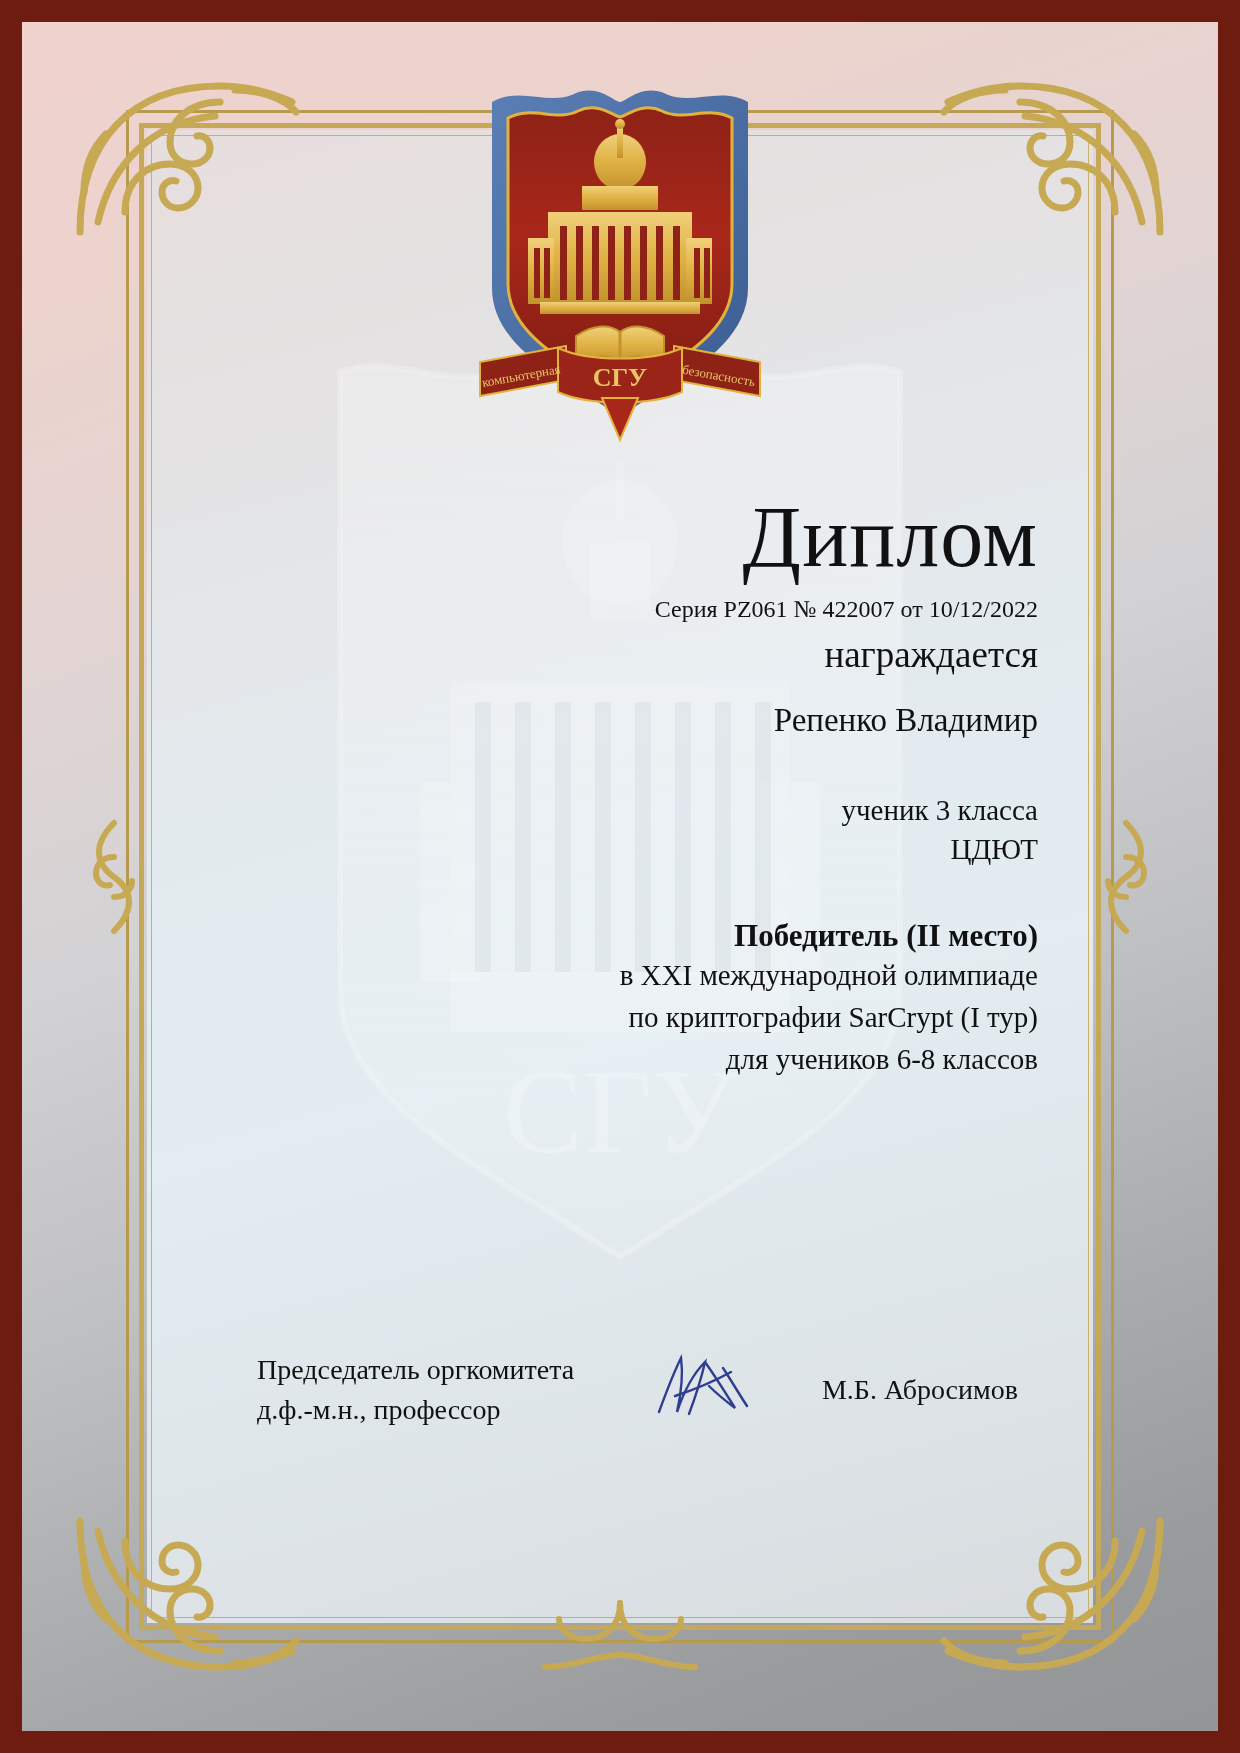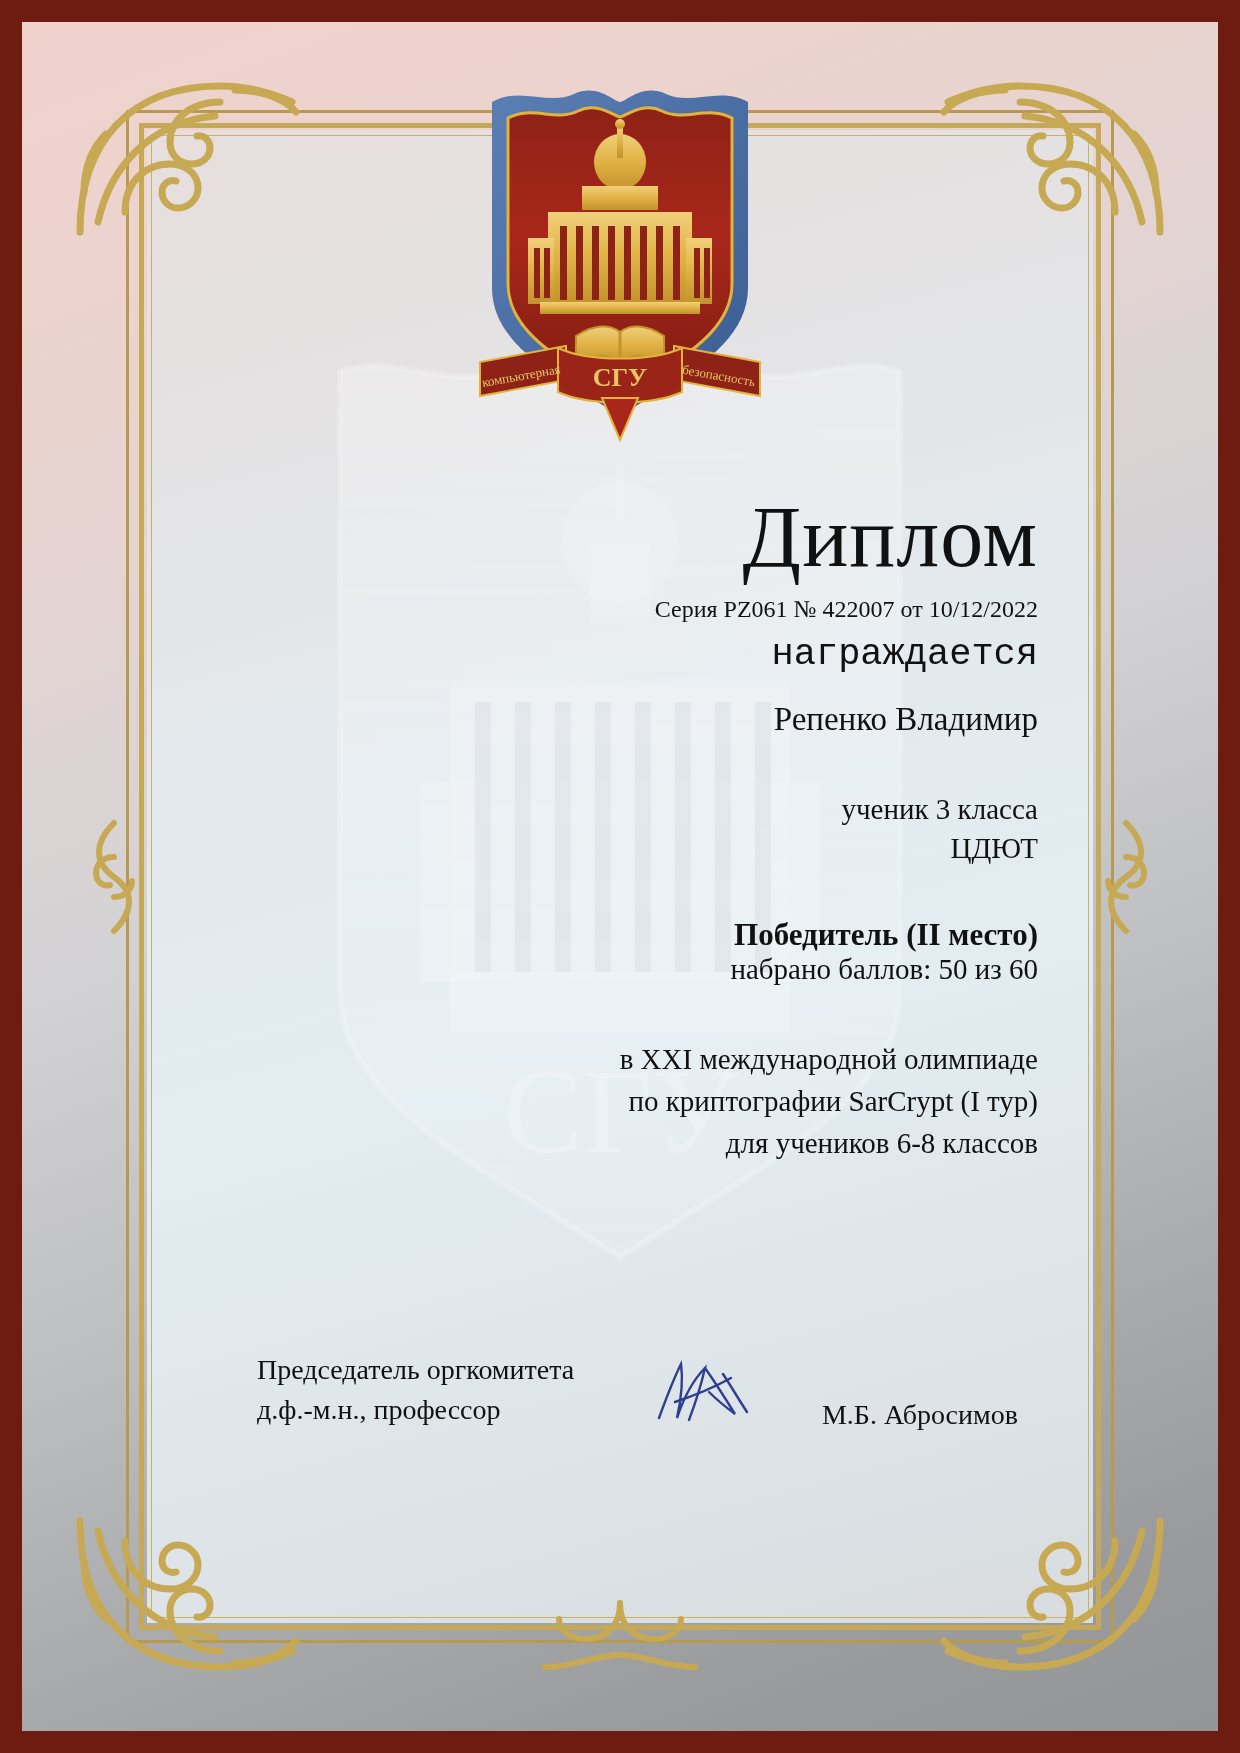--- a/index.html
+++ b/index.html
@@ -157,21 +157,20 @@
     font-weight: normal;
     font-family: "Liberation Serif", serif;
   }
   .serial {
     font-size: 24px;
     margin-bottom: 10px;
   }
   .awarded {
     font-size: 37px;
     margin-bottom: 26px;
-    font-family: Liberation Mono, monospace;
   }
   .recipient {
     font-size: 33px;
     font-weight: normal;
     margin-bottom: 52px;
   }
   .role {
     font-size: 29px;
     line-height: 1.35;
     margin-bottom: 48px;
@@ -191,21 +190,21 @@
   }
 
   
   .signature {
     position: absolute;
     left: 235px;
     right: 200px;
     bottom: 300px;
     display: flex;
     justify-content: space-between;
-    align-items: flex-end;
+    align-items: center;
     color: #111;
   }
   .sig-left {
     font-size: 28px;
     line-height: 1.45;
     text-align: left;
   }
   .sig-mark {
     width: 110px;
     height: 75px;
@@ -403,21 +402,20 @@
     <div class="content">
       <h1 class="title">Диплом</h1>
       <div class="serial">Серия PZ061 № 422007 от 10/12/2022</div>
       <div class="awarded">награждается</div>
       <div class="recipient">Репенко Владимир</div>
       <div class="role">
         <div>ученик 3 класса</div>
         <div>ЦДЮТ</div>
       </div>
       <div class="result">Победитель (II место)</div>
-      <div class="score">набрано баллов: 50 из 60</div>
       <div class="event">
         <div>в XXI международной олимпиаде</div>
         <div>по криптографии SarCrypt (I тур)</div>
         <div>для учеников 6-8 классов</div>
       </div>
     </div>
 
     <div class="signature">
       <div class="sig-left">
         <div>Председатель оргкомитета</div>

